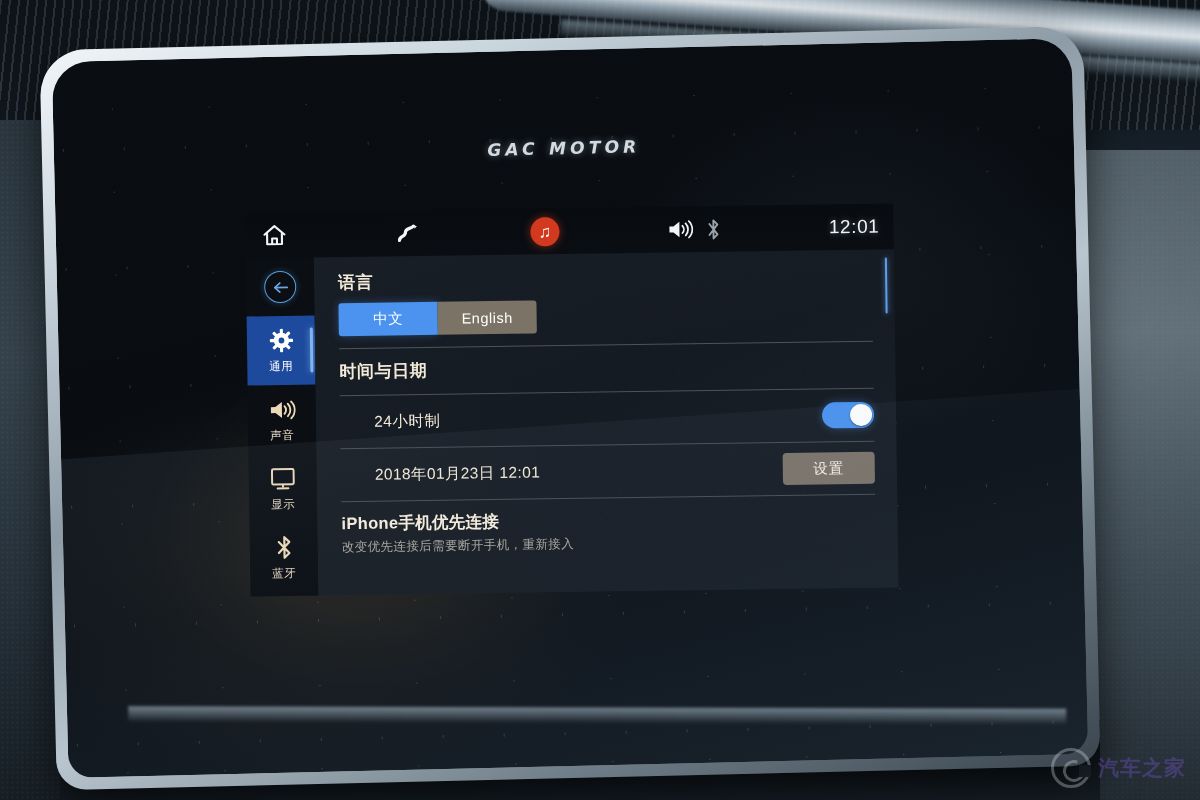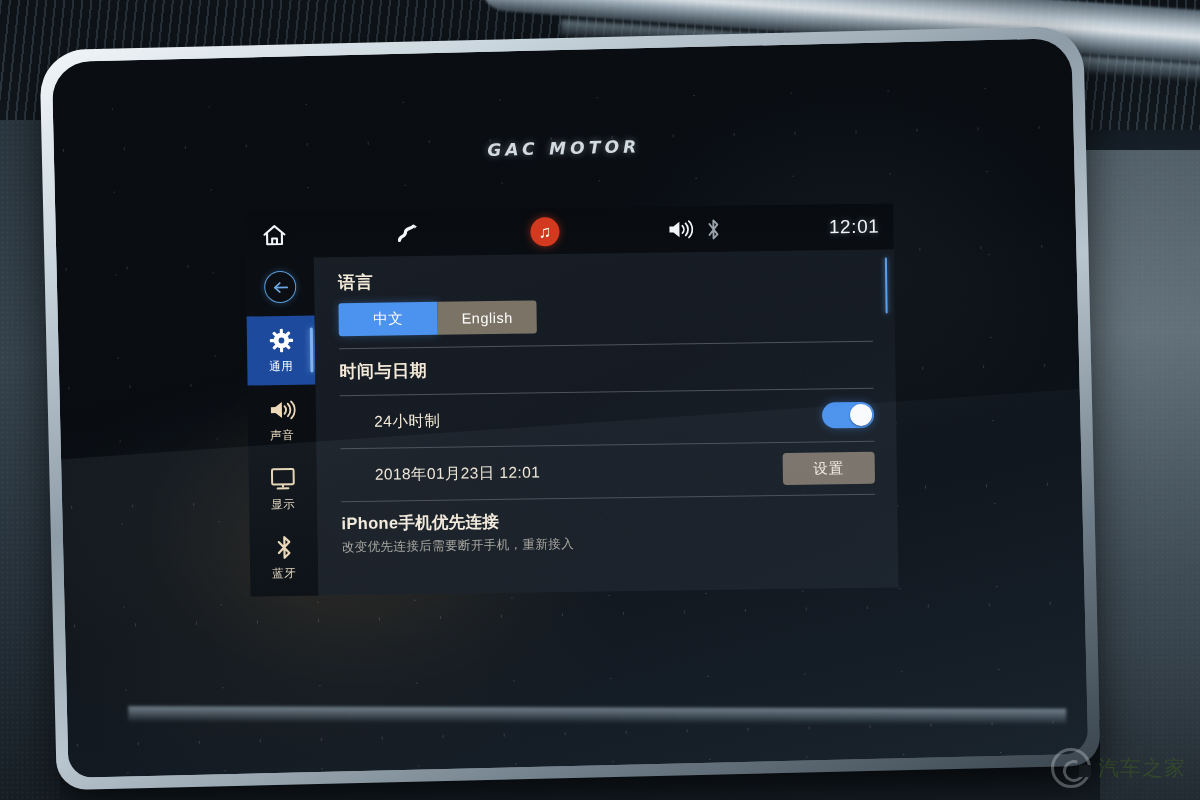--- a/index.html
+++ b/index.html
@@ -264,21 +264,21 @@
   .wm-logo:before{
     content:""; position:absolute; left:9px; top:9px;
     width:16px; height:16px; border-radius:50%;
     border:3px solid #e9eef2; border-right-color:transparent;
     transform:rotate(-25deg);
   }
   .wm-logo:after{
     content:""; position:absolute; right:-3px; top:14px;
     width:12px; height:12px; background:#2b343c;
   }
-  .wm-text { color:#4d7c0f; font-size:21px; letter-spacing:1px; font-weight:400; }
+  .wm-text { color:#8b5cf6; font-size:21px; letter-spacing:1px; font-weight:700; }
 </style>
 </head>
 <body>
 
 <div id="dash">
   <div class="vent"></div>
   <div class="chrome-strip"></div>
   <div class="chrome-strip2"></div>
   <div class="leather-left"></div>
   <div class="leather-right"></div>

